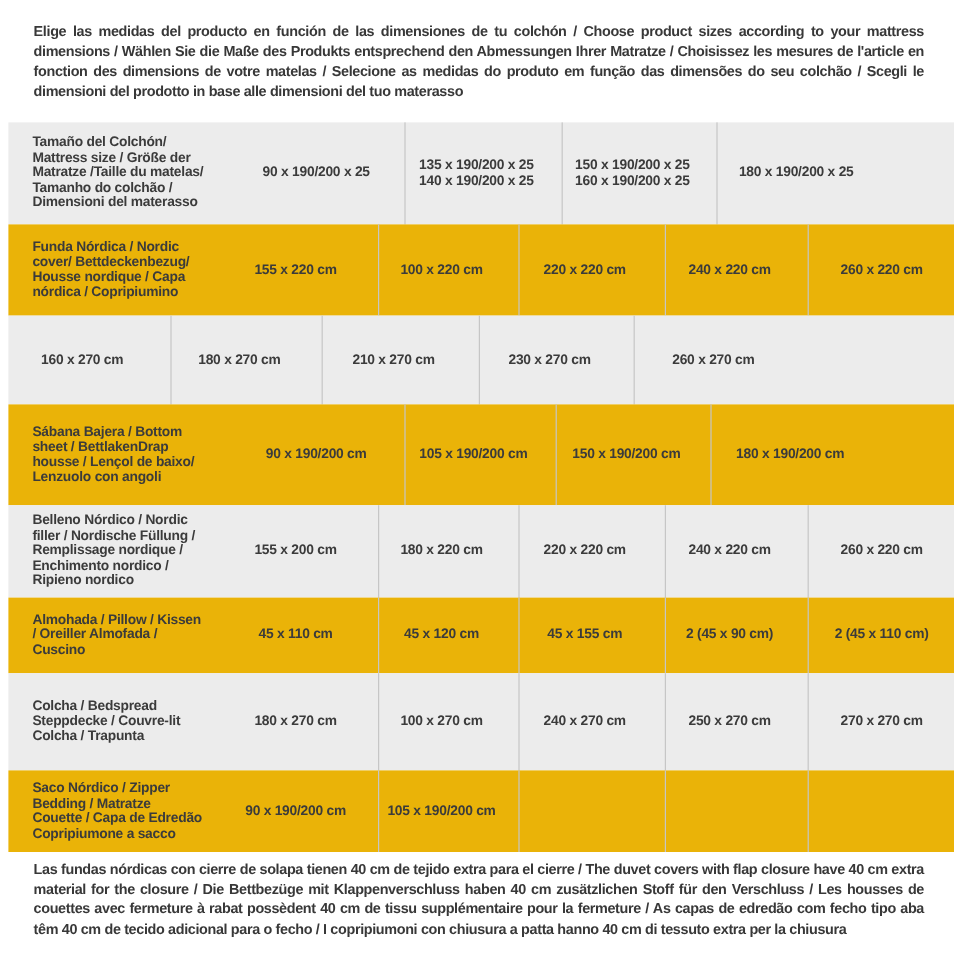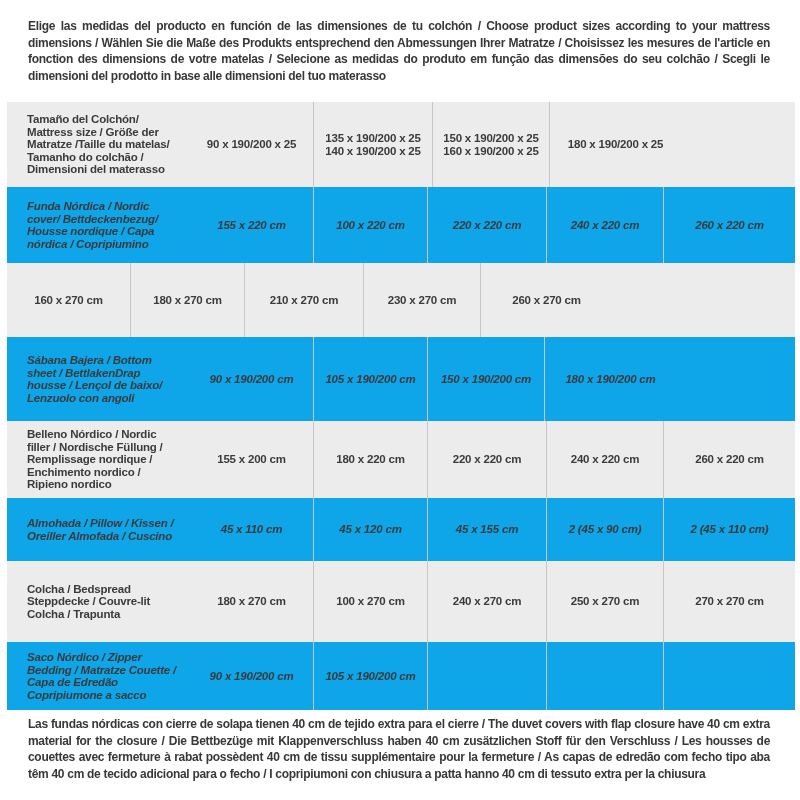--- a/index.html
+++ b/index.html
@@ -18,23 +18,23 @@
   .footer-text{
     position:absolute;left:28px;top:716px;width:742px;
     font-size:12px;line-height:16.5px;font-weight:700;
     letter-spacing:-0.3px;text-align:justify;color:#383838;
   }
 
   .size-table{
     position:absolute;left:7px;top:102px;width:788px;
     display:flex;flex-direction:column;
   }
-  .trow{display:flex;width:788px;}
+  .trow{display:flex;width:788px;gap:12px;}
   .trow.odd{background:#ececec;}
-  .trow.even{background:#0ea5e9;font-style:italic;}
+  .trow.even{background:#eab308;}
 
   .cell{
     box-sizing:border-box;display:flex;align-items:center;justify-content:center;
     font-weight:700;font-size:11.5px;line-height:13px;text-align:center;
     white-space:pre-line;color:#3b3b3b;letter-spacing:-0.2px;
   }
   .cell.label{
     width:183px;justify-content:flex-start;text-align:left;
     padding:6px 8px 6px 20px;line-height:12.5px;font-size:11.5px;
   }

